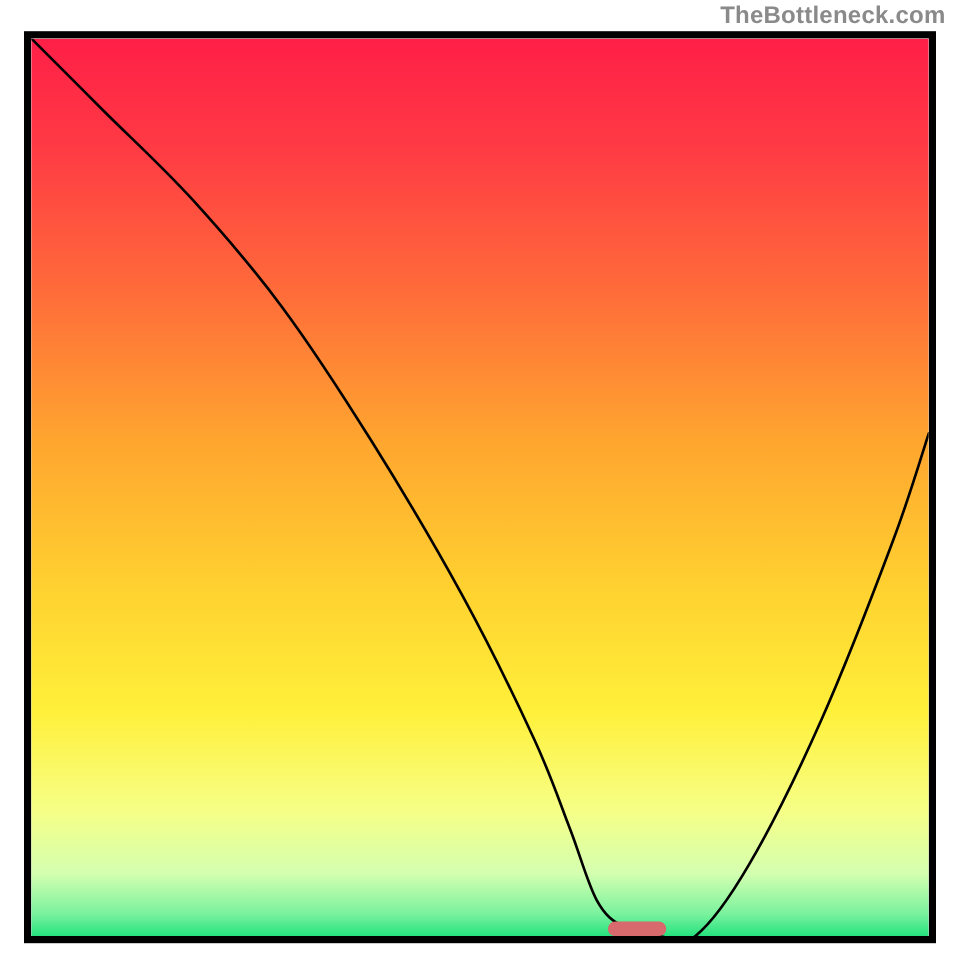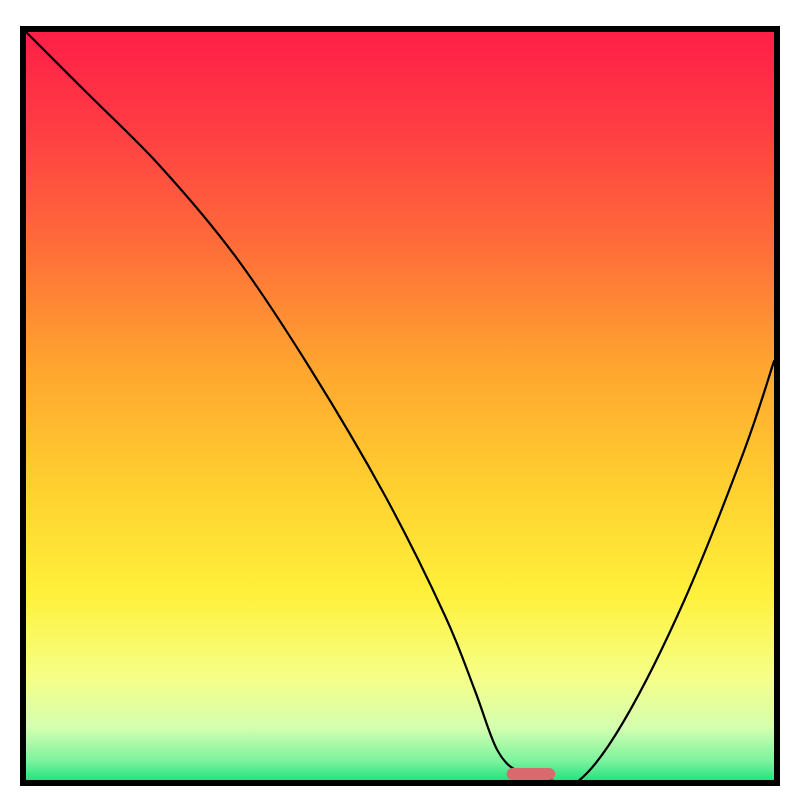--- a/index.html
+++ b/index.html
@@ -52,20 +52,21 @@
   }
   .pill {
     fill: #d86a6d;
   }
 </style>
 </head>
 <body>
 
 <div class="stage">
 
+  <div class="watermark">TheBottleneck.com</div>
 
   <div class="plot-frame">
     <div class="inner">
       <svg id="chart-svg" width="748" height="748" viewBox="0 0 748 748" preserveAspectRatio="none">
         <defs>
           <linearGradient id="bg-grad" x1="0" y1="0" x2="0" y2="1">
               <stop offset="0%" stop-color="#ff1f47"></stop>
               <stop offset="12%" stop-color="#ff3a44"></stop>
               <stop offset="28.000000000000004%" stop-color="#ff6b3a"></stop>
               <stop offset="45%" stop-color="#ffa62f"></stop>

